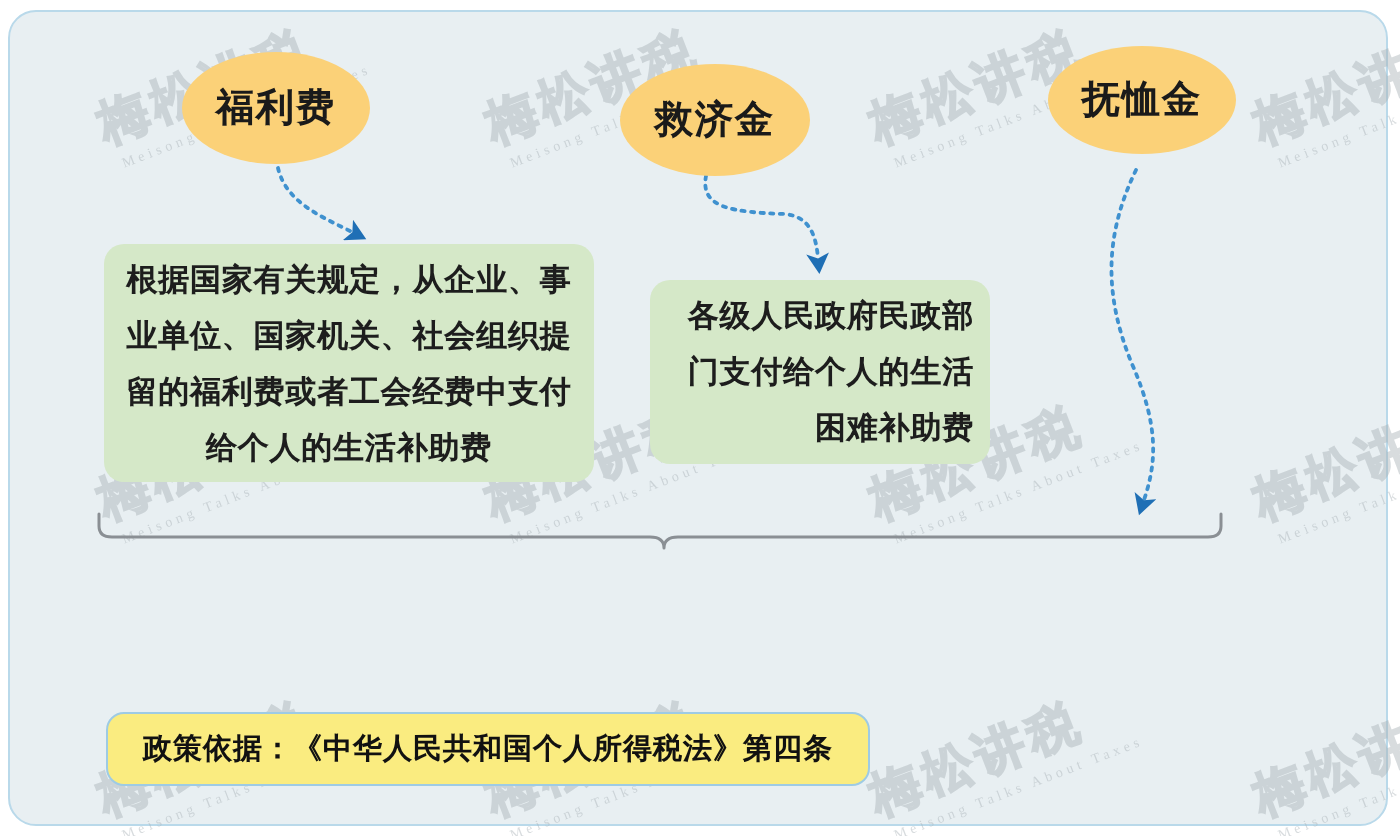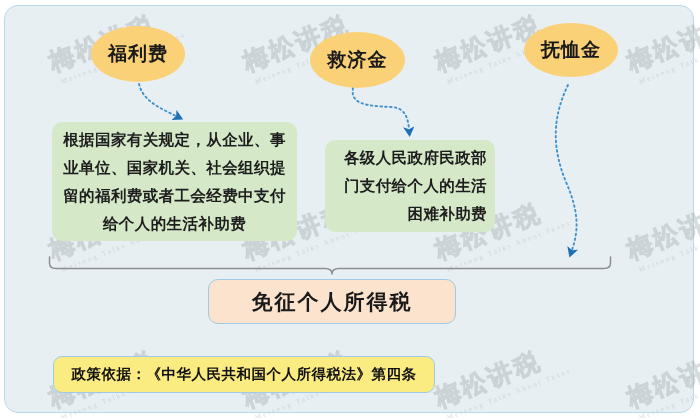--- a/index.html
+++ b/index.html
@@ -222,21 +222,18 @@
   </div>
 
   <div class="green-node" style="left:52px; top:122px; width:245px; height:119px;">
     <span>根据国家有关规定，从企业、事业单位、国家机关、社会组织提留的福利费或者工会经费中支付给个人的生活补助费</span>
   </div>
 
   <div class="green-node" style="left:325px; top:140px; width:170px; height:92px;text-align:right;">
     <span>各级人民政府民政部门支付给个人的生活困难补助费</span>
   </div>
 
-  <div class="orange-node" style="left:208px; top:279px; width:248px; height:45px;">
-    <span>免征个人所得税</span>
-  </div>
 
   <div class="yellow-node" style="left:53px; top:356px; width:382px; height:37px;">
     <span>政策依据：《中华人民共和国个人所得税法》第四条</span>
   </div>
 
 </div>
 
 </body></html>

